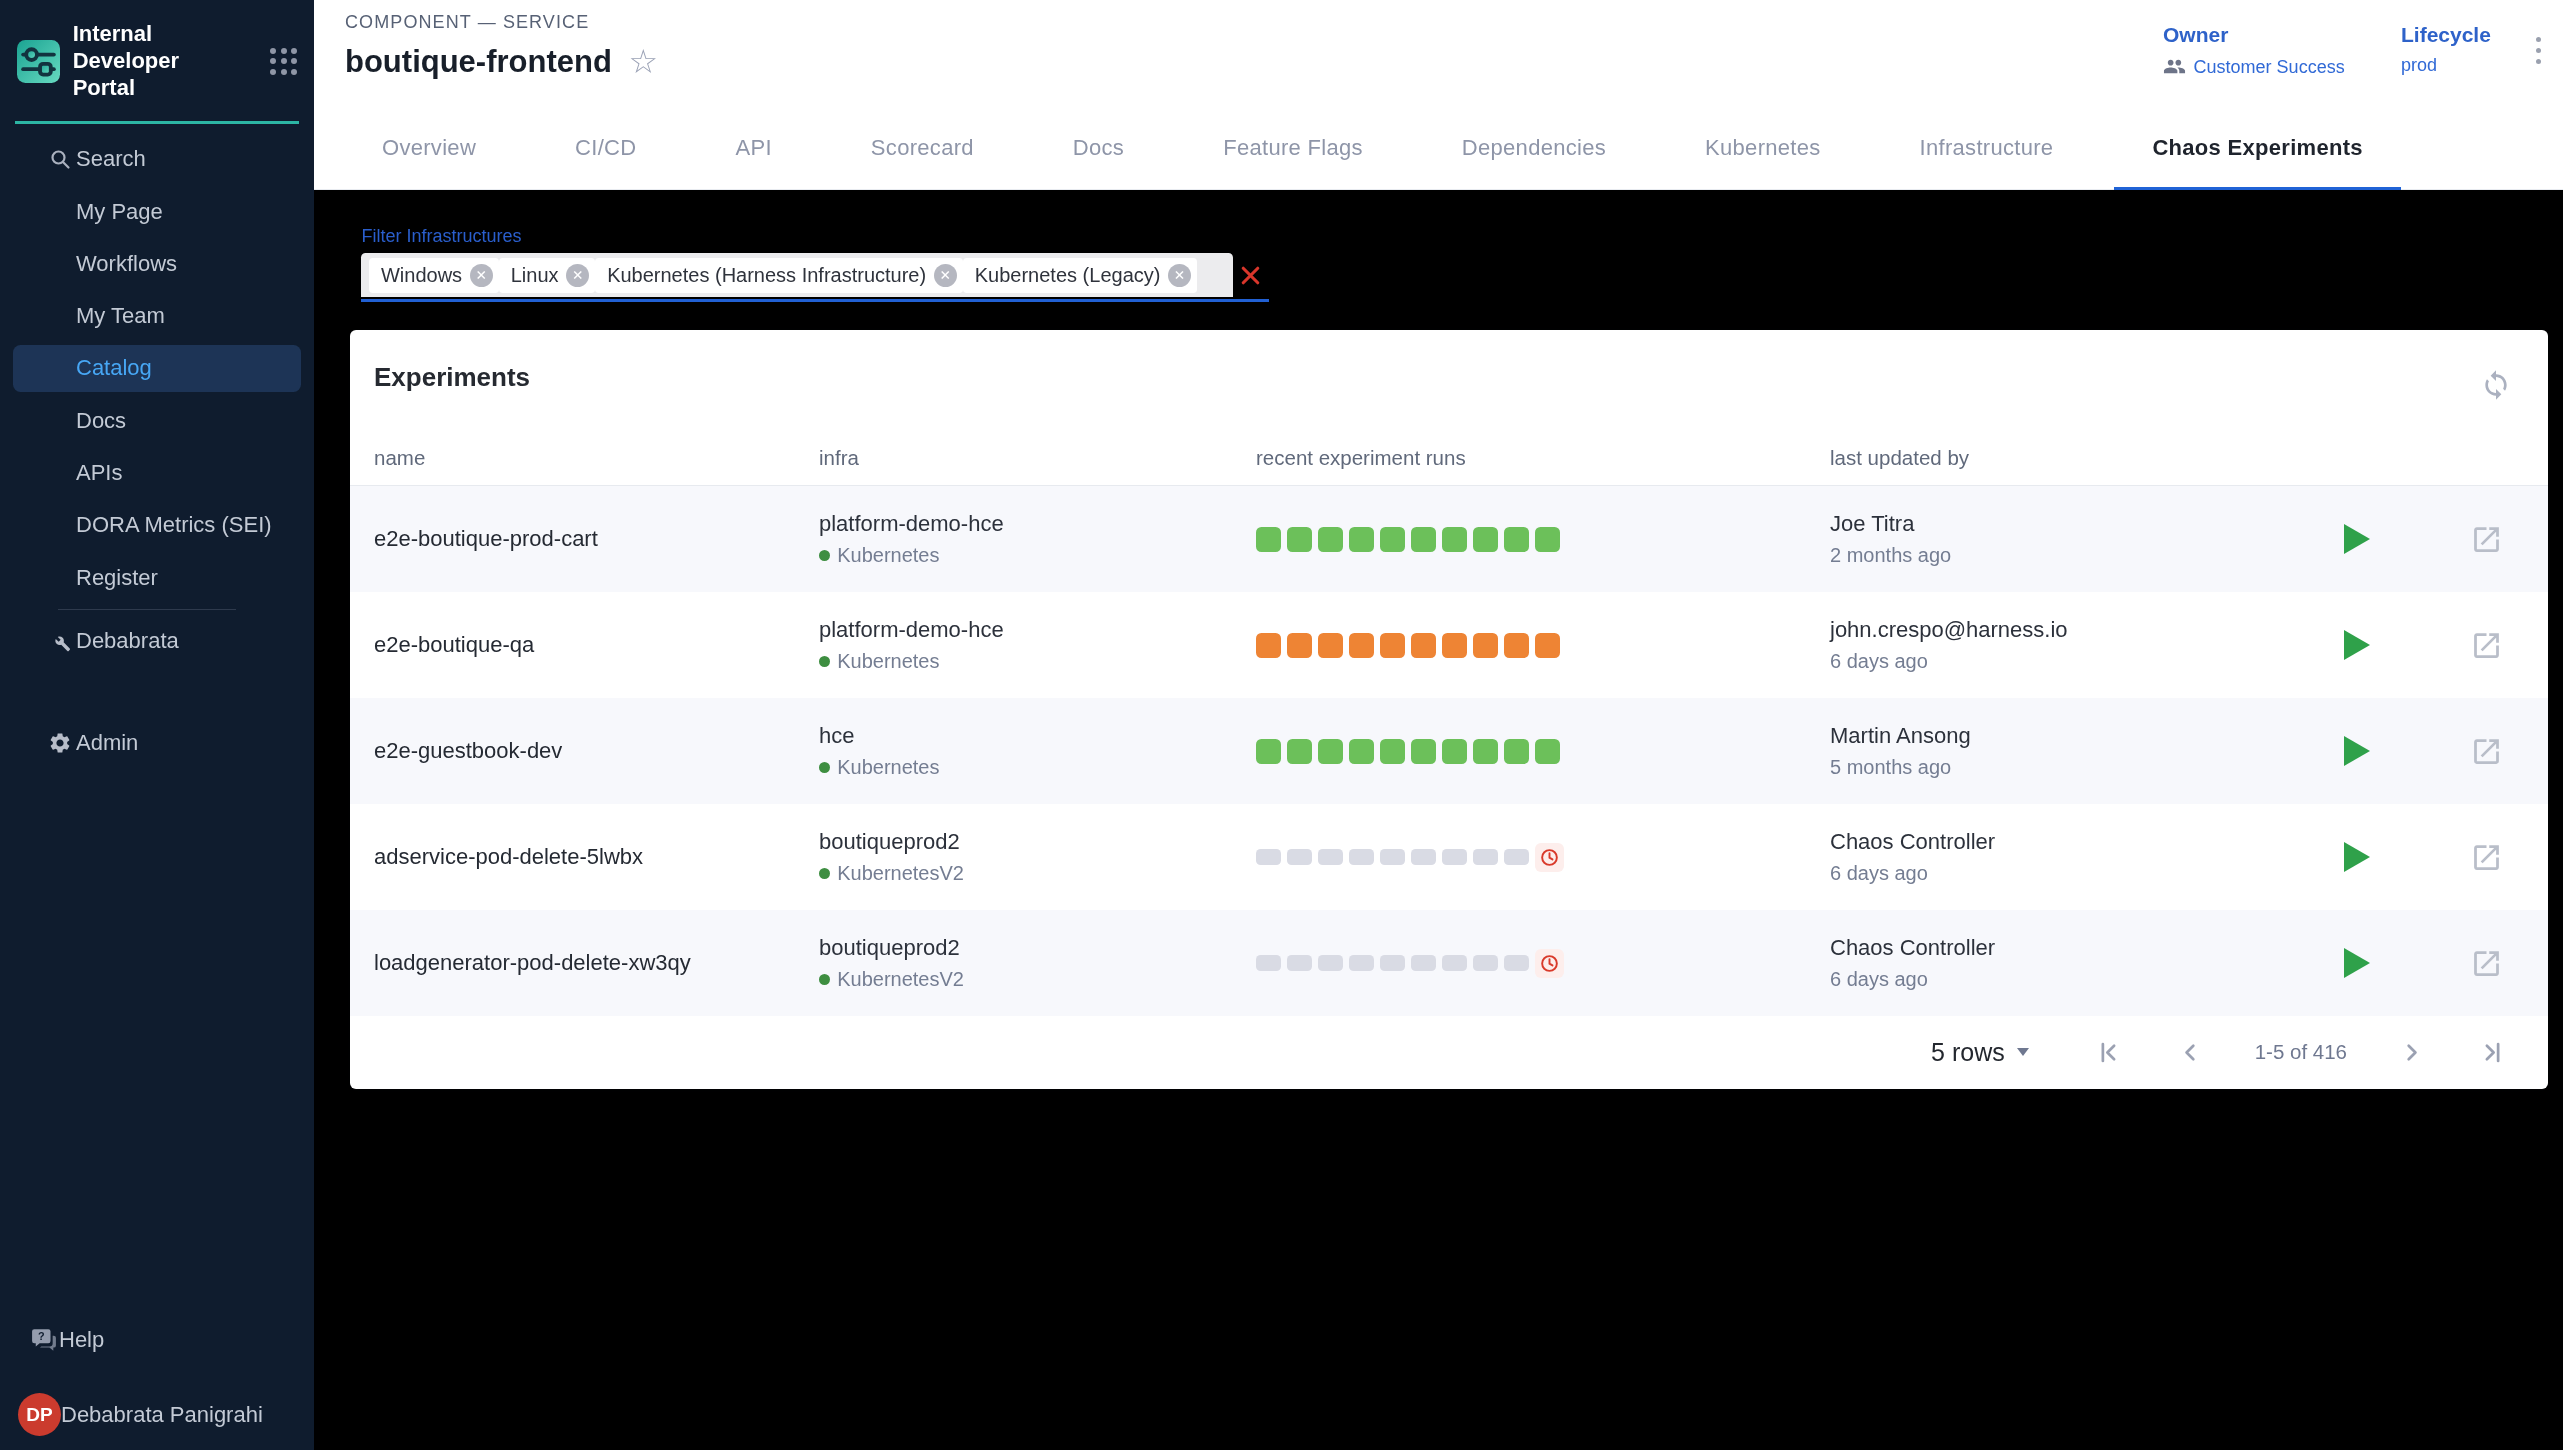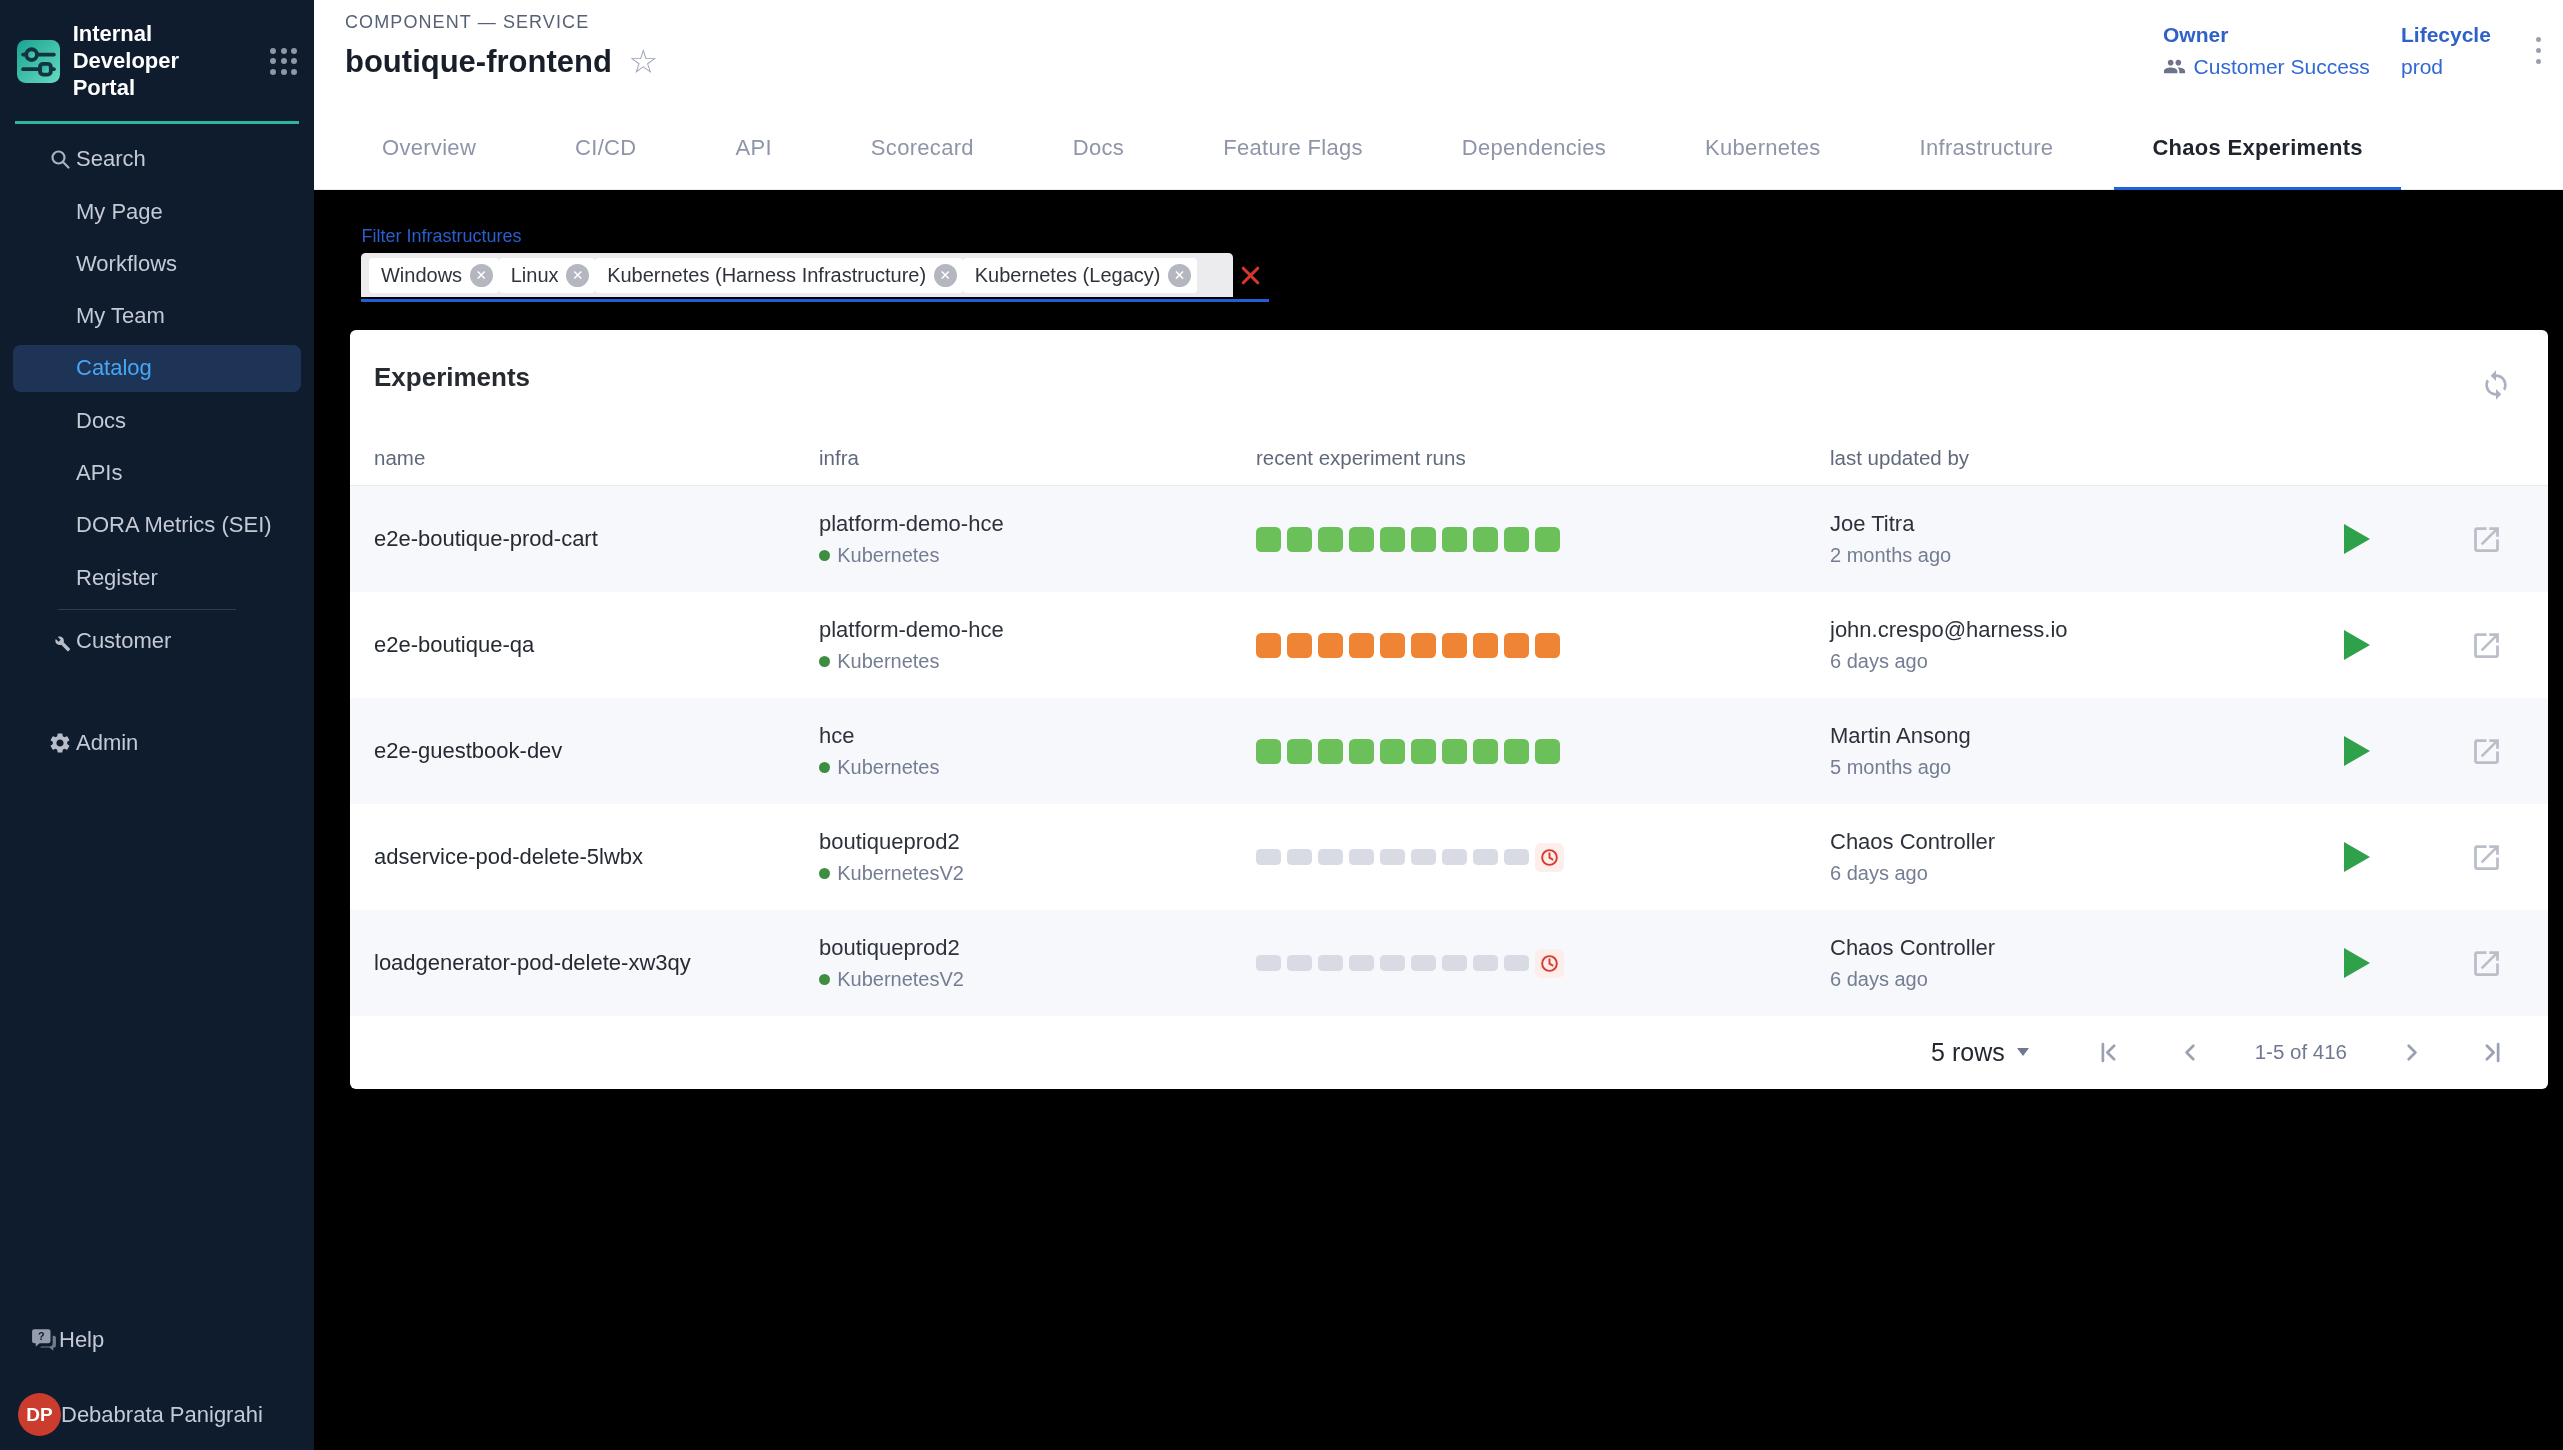--- a/index.html
+++ b/index.html
@@ -30,21 +30,21 @@
   .main { flex:1; display:flex; flex-direction:column; height:100%; background:#fff; position:relative; }
   .page-head { height:109px; position:relative; padding:12px 0 0 31px; }
   .breadcrumb { font-size:18px; letter-spacing:1.1px; color:#576175; font-weight:500; }
   .title-row { display:flex; align-items:center; margin-top:10.6px; }
   .page-title { font-size:31px; font-weight:700; color:#181f2a; }
   .star { font-size:33px; color:#9aa1b5; margin-left:16.7px; cursor:pointer; line-height:1; }
   .meta { position:absolute; top:23px; left:0; right:0; height:68px; pointer-events:none; }
   .meta > div { pointer-events:auto; }
   .meta-block { position:absolute; top:0; }
   .meta-label { font-size:21px; font-weight:700; color:#2e62c9; }
-  .meta-value { margin-top:7.6px; font-size:21px; color:#3069d6; display:flex; align-items:flex-start; gap:7.6px; }
+  .meta-value { margin-top:7.6px; font-size:18px; color:#3069d6; display:flex; align-items:flex-end; gap:7.6px; }
   .meta-value .people { color:#6d7488; display:inline-flex; }
   .kebab { position:absolute; top:9px; right:18px; display:flex; flex-direction:column; gap:6px; cursor:pointer; padding:4.6px; }
   .kebab i { width:5.3px; height:5.3px; border-radius:50%; background:#9aa0ae; }
 
   .tabbar { height:81px; border-bottom:1.5px solid #e8ebf0; display:flex; align-items:stretch; padding-left:30px;gap:23px; }
   .tab { display:flex; align-items:center; padding:0 38px; font-size:22px; letter-spacing:0.3px; color:#8e95a8;
     cursor:pointer; border-bottom:4.6px solid transparent; margin-bottom:-1.5px; }
   .tab.active { color:#1f242d; font-weight:700; border-bottom-color:#2063d6; }
 
   .content { flex:1; background:#000000; padding:36px 16px 0 36px; position:relative; }
@@ -168,21 +168,21 @@
         <span class="ic"></span>
         <span>Register</span>
       </div>
       <div class="sb-sep"></div>
       <div class="nav-item">
         <span class="ic">
           <svg viewBox="0 0 24 24" width="23" height="23" fill="#b7bdc9">
             <path d="M22.7 19.3l-6.4-6.4c.6-1.6.3-3.5-1-4.8-1.4-1.4-3.4-1.7-5.1-.9l3 3-2.1 2.1-3-3c-.8 1.7-.5 3.7.9 5.1 1.3 1.3 3.2 1.6 4.8 1l6.4 6.4c.4.4 1 .4 1.4 0l1.1-1.1c.4-.4.4-1 0-1.4z"></path>
           </svg>
         </span>
-        <span>Customer</span>
+        <span>Debabrata</span>
       </div>
       <div class="nav-item gap">
         <span class="ic">
           <svg viewBox="0 0 24 24" width="24" height="24" fill="#b7bdc9">
             <path d="M19.14 12.94c.04-.3.06-.61.06-.94 0-.32-.02-.64-.07-.94l2.03-1.58c.18-.14.23-.41.12-.61l-1.92-3.32c-.12-.22-.37-.29-.59-.22l-2.39.96c-.5-.38-1.03-.7-1.62-.94l-.36-2.54c-.04-.24-.24-.41-.48-.41h-3.84c-.24 0-.43.17-.47.41l-.36 2.54c-.59.24-1.13.57-1.62.94l-2.39-.96c-.22-.08-.47 0-.59.22L2.74 8.87c-.12.21-.08.47.12.61l2.03 1.58c-.05.3-.09.63-.09.94s.02.64.07.94l-2.03 1.58c-.18.14-.23.41-.12.61l1.92 3.32c.12.22.37.29.59.22l2.39-.96c.5.38 1.03.7 1.62.94l.36 2.54c.05.24.24.41.48.41h3.84c.24 0 .44-.17.47-.41l.36-2.54c.59-.24 1.13-.56 1.62-.94l2.39.96c.22.08.47 0 .59-.22l1.92-3.32c.12-.22.07-.47-.12-.61l-2.01-1.58zM12 15.6c-1.98 0-3.6-1.62-3.6-3.6s1.62-3.6 3.6-3.6 3.6 1.62 3.6 3.6-1.62 3.6-3.6 3.6z"></path>
           </svg>
         </span>
         <span>Admin</span>
       </div>
     </nav>

